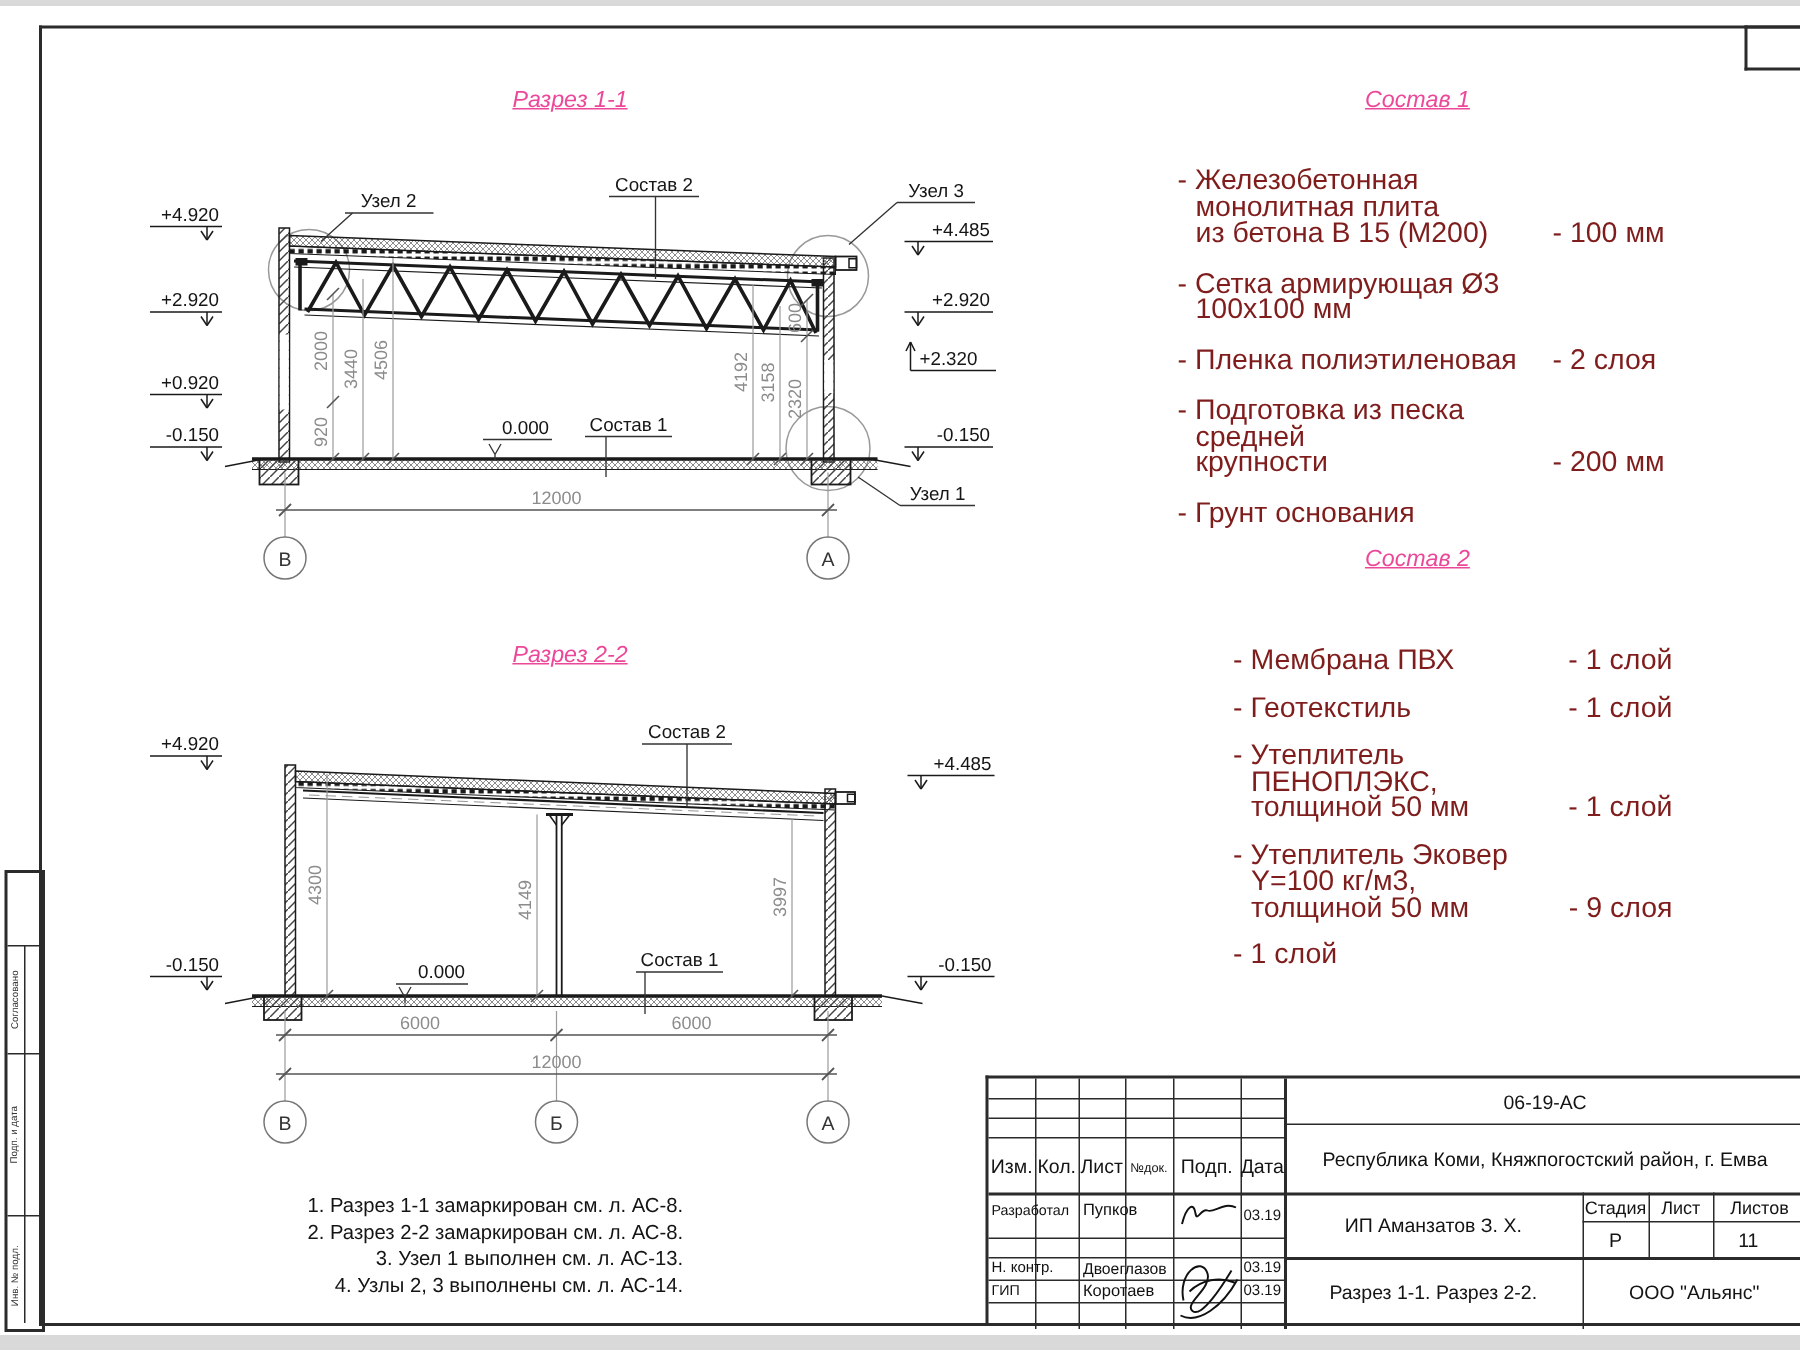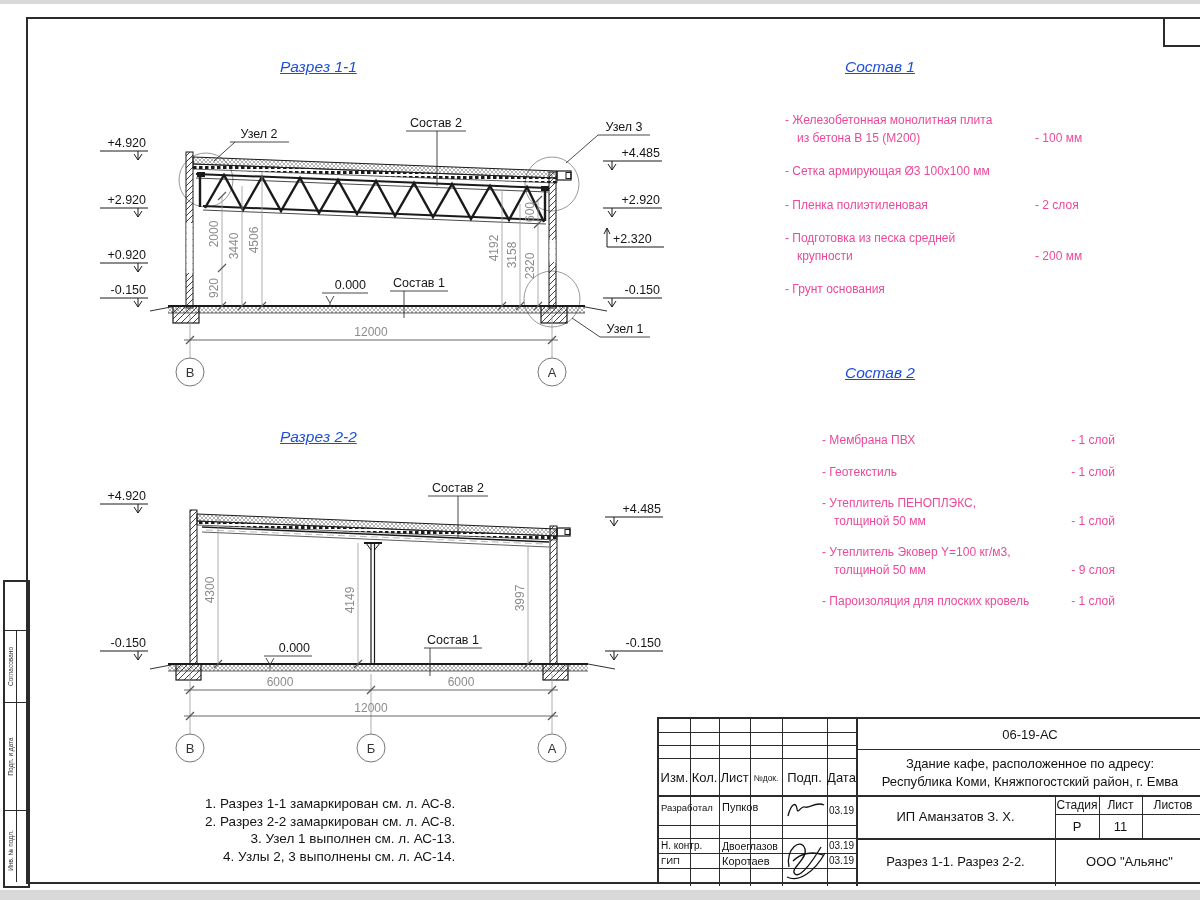--- a/index.html
+++ b/index.html
@@ -5,22 +5,22 @@
   html,body{margin:0;padding:0;}
   body{width:1200px;height:900px;position:relative;background:#fff;overflow:hidden;
        font-family:"Liberation Sans",sans-serif;color:#111;}
   .abs{position:absolute;}
   .edge{background:#d9d9d9;}
   .frame{border:2px solid #2b2b2b;border-right:none;}
   .vline{background:#2b2b2b;width:1px;}
   .hline{background:#2b2b2b;height:1px;}
   .vline2{background:#2b2b2b;width:2px;}
   .hline2{background:#2b2b2b;height:2px;}
-  .sec-title{font-size:15.5px;font-style:italic;text-decoration:underline;text-align:left;color:#1d4ed8;}
-  .list{font-size:12px;color:#ec4899;}
+  .sec-title{font-size:15.5px;font-style:italic;text-decoration:underline;text-align:center;color:#ec4899;}
+  .list{font-size:19px;color:#7f1d1d;}
   .s-row{display:flex;align-items:flex-end;margin-bottom:16px;line-height:17.5px;}
   .s-row2{margin-bottom:14px;margin-left:37px;}
   .s-name{width:238px;white-space:pre-line;padding-left:12px;text-indent:-12px;}
   .s-name.w2{width:248px;}
   .s-val{white-space:nowrap;}
   .notes{font-size:13.5px;line-height:17.5px;color:#141414;}
   .tb-txt{display:flex;align-items:center;justify-content:center;text-align:center;color:#141414;}
   svg text{font-family:"Liberation Sans",sans-serif;}
   .dimtxt{fill:#8c8c8c;font-size:12px;}
   .lbltxt{fill:#161616;font-size:12.5px;}
@@ -385,21 +385,20 @@
       <span class="s-name w2">- Утеплитель ПЕНОПЛЭКС,
 толщиной 50 мм</span>
       <span class="s-val">- 1 слой</span>
     </div>
   <div class="s-row s-row2">
       <span class="s-name w2">- Утеплитель Эковер Y=100 кг/м3,
 толщиной 50 мм</span>
       <span class="s-val">- 9 слоя</span>
     </div>
   <div class="s-row s-row2">
-      <span class="s-name w2">- Пароизоляция для плоских кровель</span>
       <span class="s-val">- 1 слой</span>
     </div>
 </div>
 
 <div class="abs notes" style="left:205px;top:795px;text-align:right;">
   <div>1. Разрез 1-1 замаркирован см. л. АС-8.</div>
   <div>2. Разрез 2-2 замаркирован см. л. АС-8.</div>
   <div>3. Узел 1 выполнен см. л. АС-13.</div>
   <div>4. Узлы 2, 3 выполнены см. л. АС-14.</div>
 </div>
@@ -448,25 +447,24 @@
 
   <svg class="abs" style="left:125px;top:79px;" width="43" height="25" viewBox="0 0 43 25">
     <path d="M4,18 C7,6 12,3 13,11 C14,17 17,7 21,9 C25,11 32,3 40,7" stroke="#111" stroke-width="1.3" fill="none"></path>
   </svg>
   <svg class="abs" style="left:118px;top:114px;" width="56" height="50" viewBox="0 0 56 50">
     <path d="M12,34 C8,16 24,4 28,16 C31,26 12,36 18,41 C24,46 38,24 44,14 M10,44 C22,50 38,38 48,20 M16,28 C24,20 36,18 46,22" stroke="#111" stroke-width="1.3" fill="none"></path>
   </svg>
 
   <div class="abs tb-txt" style="left:197px;top:0;width:348px;height:30px;font-size:13px;">06-19-АС</div>
   <div class="abs" style="left:197px;top:31px;width:348px;height:45px;display:flex;flex-direction:column;align-items:center;justify-content:center;font-size:13px;line-height:18px;text-align:left;">
-    <div>Здание кафе, расположенное по адресу:</div>
     <div>Республика Коми, Княжпогостский район, г. Емва</div>
   </div>
   <div class="abs tb-txt" style="left:197px;top:76px;width:199px;height:43px;font-size:13px;">ИП Аманзатов З. Х.</div>
   <div class="abs tb-txt" style="left:396px;top:76px;width:44px;height:19px;font-size:12px;">Стадия</div>
   <div class="abs tb-txt" style="left:440px;top:76px;width:43px;height:19px;font-size:12px;">Лист</div>
   <div class="abs tb-txt" style="left:483px;top:76px;width:62px;height:19px;font-size:12px;">Листов</div>
   <div class="abs tb-txt" style="left:396px;top:95px;width:44px;height:24px;font-size:13px;">Р</div>
-  <div class="abs tb-txt" style="left:440px;top:95px;width:43px;height:24px;font-size:13px;">11</div>
+  <div class="abs tb-txt" style="left:440px;top:95px;width:43px;height:24px;font-size:13px;padding-left:45px;">11</div>
   <div class="abs tb-txt" style="left:483px;top:95px;width:62px;height:24px;font-size:13px;"></div>
   <div class="abs tb-txt" style="left:197px;top:119px;width:199px;height:46px;font-size:13px;">Разрез 1-1. Разрез 2-2.</div>
   <div class="abs tb-txt" style="left:396px;top:119px;width:149px;height:46px;font-size:13px;">ООО "Альянс"</div>
 </div>
 
 </body></html>

